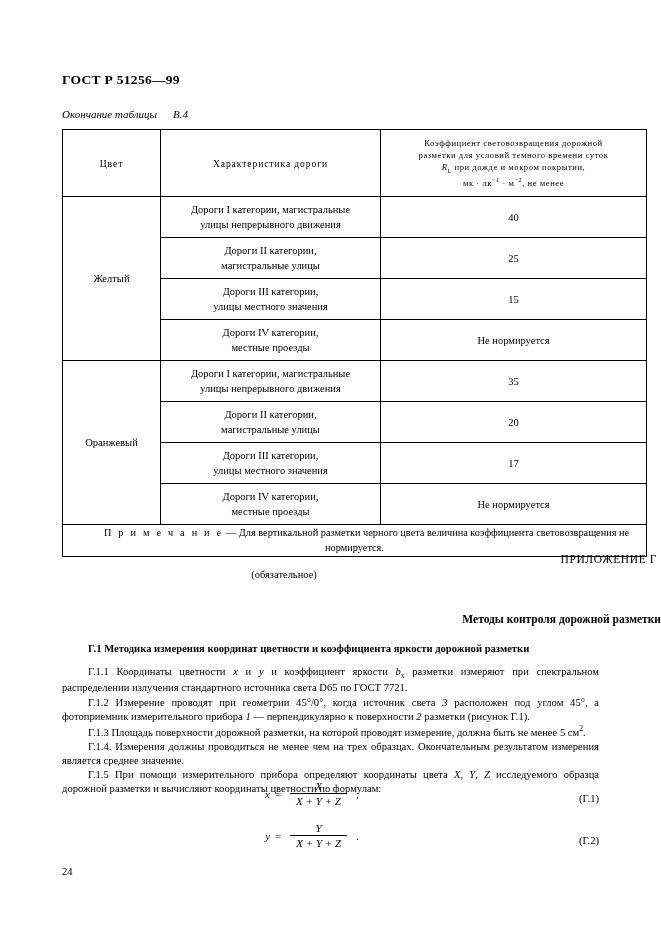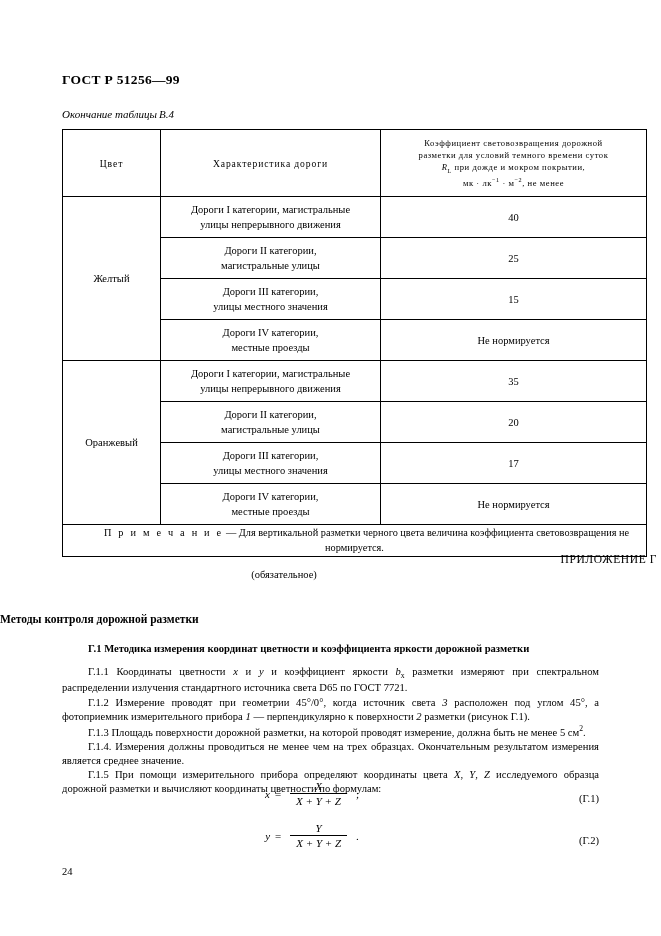--- a/index.html
+++ b/index.html
@@ -32,21 +32,21 @@
     letter-spacing: 0.3px;
   }
   .table-caption {
     position: absolute;
     left: 62px;
     top: 108px;
     font-size: 11px;
     font-style: italic;
   }
   .table-caption .caption-num {
-    margin-left: 2px;
+    margin-left: 16px;
   }
 
   
   .tbl-wrap {
     position: absolute;
     left: 62px;
     top: 129px;
     width: 537px;
   }
   table.main-tbl {
@@ -119,21 +119,21 @@
     top: 569px;
     width: 568px;
     text-align: center;
     font-size: 10.5px;
   }
   .methods-head {
     position: absolute;
     left: 0;
     top: 613px;
     width: 661px;
-    text-align: left;
+    text-align: right;
     font-size: 11.5px;
     font-weight: bold;
     font-family: Liberation Serif, serif;
   }
 
   
   .body-block {
     position: absolute;
     left: 62px;
     top: 642px;

